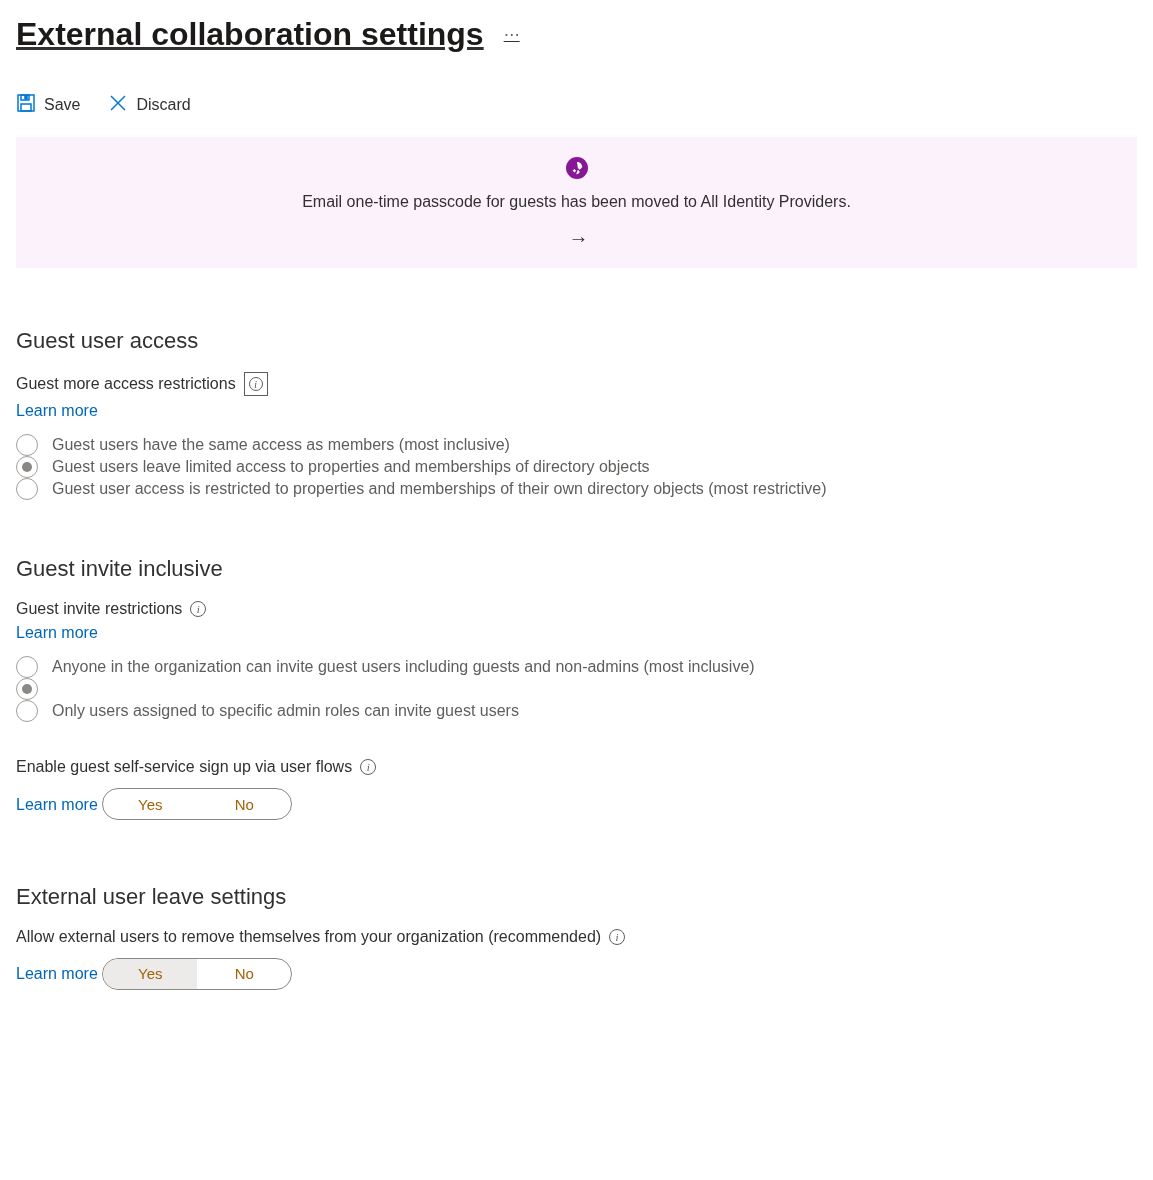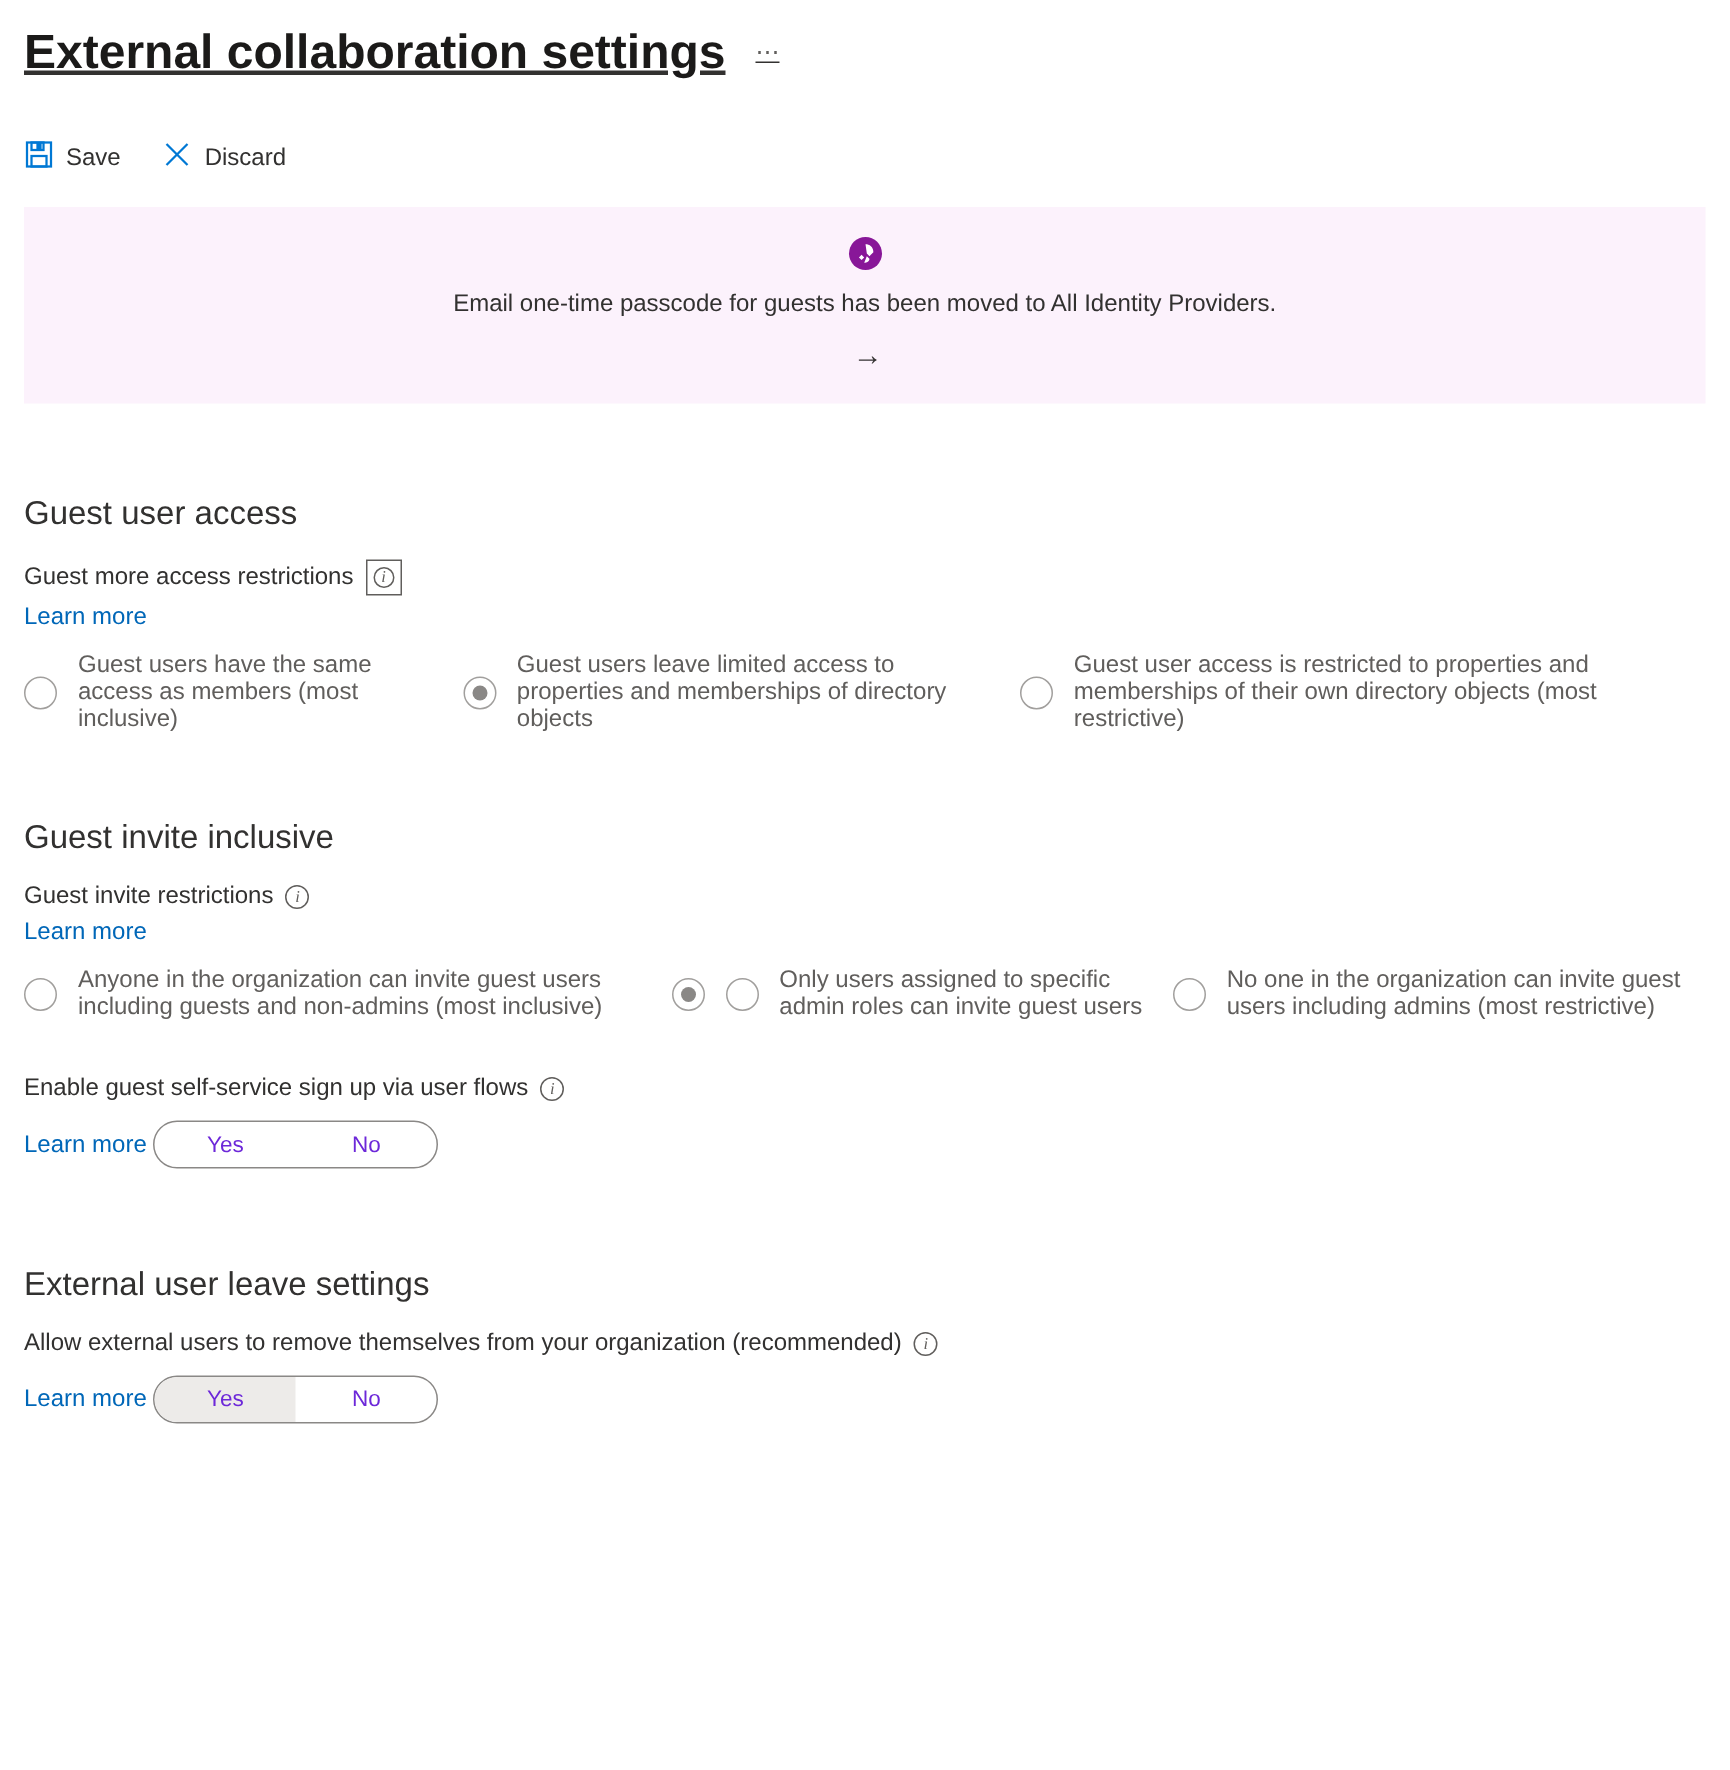--- a/index.html
+++ b/index.html
@@ -125,21 +125,21 @@
     .learn-more {
       color: #0067b8;
       font-size: 16px;
       text-decoration: none;
       cursor: pointer;
       display: inline-block;
       margin-bottom: 14px;
     }
     .radio-list {
       display: flex;
-      gap: 14px;
+      flex-direction: column;
     }
     .radio-item {
       display: flex;
       align-items: center;
       gap: 14px;
       cursor: pointer;
     }
     .radio-circle {
       width: 22px;
       height: 22px;
@@ -169,21 +169,21 @@
       width: 190px;
       height: 32px;
       margin-top: 6px;
     }
     .toggle-option {
       flex: 1;
       display: flex;
       align-items: center;
       justify-content: center;
       font-size: 15px;
-      color: #6d28d9;
+      color: #a16207;
       cursor: pointer;
     }
     .toggle-option.selected {
       background: #edebe9;
       border-radius: 20px 0 0 20px;
     }
     .subsection {
       margin-top: 36px;
     }
   </style>
@@ -265,24 +265,20 @@
       <span class="radio-circle"></span>
       <span class="radio-label">Anyone in the organization can invite guest users including guests and non-admins (most inclusive)</span>
     </div>
     <div class="radio-item">
       <span class="radio-circle selected"></span>
     </div>
     <div class="radio-item">
       <span class="radio-circle"></span>
       <span class="radio-label">Only users assigned to specific admin roles can invite guest users</span>
     </div>
-    <div class="radio-item">
-      <span class="radio-circle"></span>
-      <span class="radio-label">No one in the organization can invite guest users including admins (most restrictive)</span>
-    </div>
   </div>
 
   <div class="subsection">
     <div class="field-label-row">
       <span class="field-label">Enable guest self-service sign up via user flows</span>
       <span class="info-icon">i</span>
     </div>
     <a class="learn-more">Learn more</a>
     <div class="toggle-pill">
       <div class="toggle-option">Yes</div>

